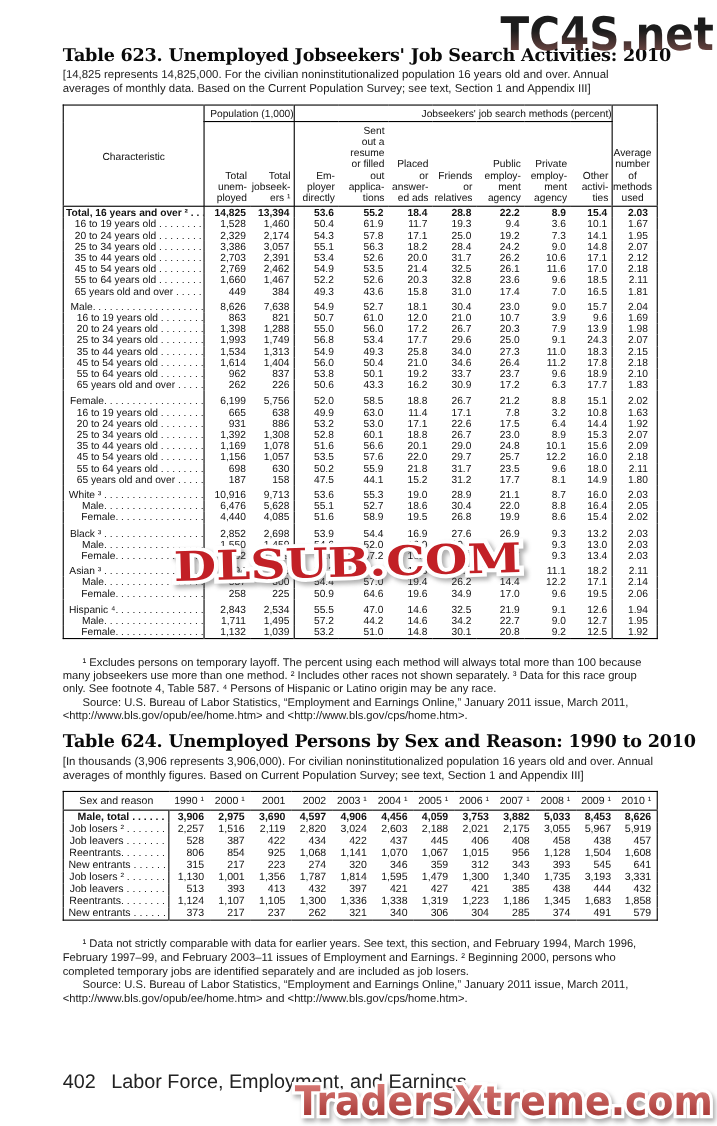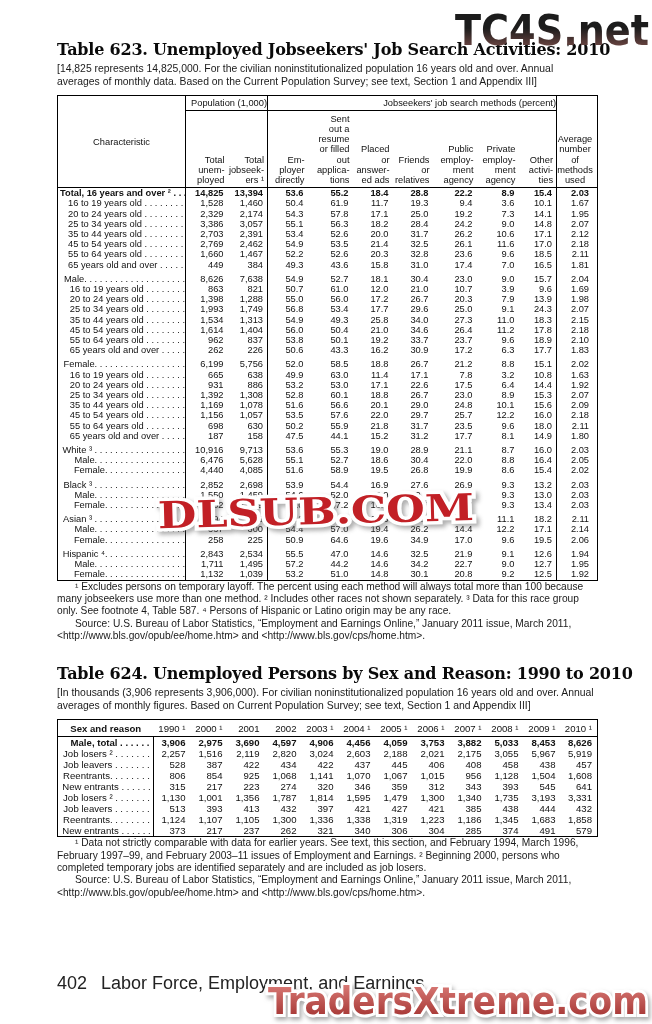--- a/index.html
+++ b/index.html
@@ -32,27 +32,27 @@
   .t623 td { font-size:9.3px; line-height:10.2px; text-align:right; padding-right:4px; white-space:nowrap; }
   .t623 td:last-child { padding-right:8px; }
   .t623 td.lbl { text-align:right; padding-left:2px; padding-right:0; overflow:hidden; }
   .t623 tr.i td.lbl { padding-left:10px; }
   .t623 td:nth-child(1), .t623 td:nth-child(3), .t623 td:nth-child(10) { border-right:1px solid #000; }
   tr.g td { padding-top:4px; }
   tr.b td { font-weight:bold; }
 
   
   .t624 th { font-size:9.6px; height:16px; vertical-align:middle; border-bottom:1px solid #000; text-align:right; padding-right:5px; white-space:nowrap; }
-  .t624 th.sexreason { text-align:center; padding-right:0;font-weight:bold; }
+  .t624 th.sexreason { text-align:center; padding-right:0; }
   .t624 td { font-size:9.6px; line-height:11px; text-align:right; padding-right:5px; white-space:nowrap; }
   .t624 td.lbl { text-align:center; padding-left:2px; padding-right:0; overflow:hidden; }
   .t624 td:nth-child(1) { border-right:1px solid #000; }
   .t624 tr.b td.lbl { padding-left:9px; }
 
-  .footnotes { font-size:10.2px; line-height:12.4px; color:#1a1a1a; margin-top:0; }
+  .footnotes { font-size:10.2px; line-height:12.4px; color:#1a1a1a; margin-top:16px; }
   .footnotes p { margin:0; text-indent:18px; }
 
   .footer-line { position:absolute; left:57px; top:973px; font-size:18px; color:#222; }
   .footer-line .pagenum { margin-right:14px; }
   .census-src { position:absolute; left:57px; top:971px; width:540px; text-align:right; font-size:10px; color:#222; }
 
   .wm { position:absolute; }
   #wm-dlsub { left:146px; top:484px; filter:drop-shadow(3px 3px 2px rgba(80,80,80,0.45)); }
   #wm-traders { right:0; top:979px; filter:drop-shadow(2px 3px 2px rgba(90,90,90,0.5)); }
   #wm-tc4s { right:0; top:4px; }

